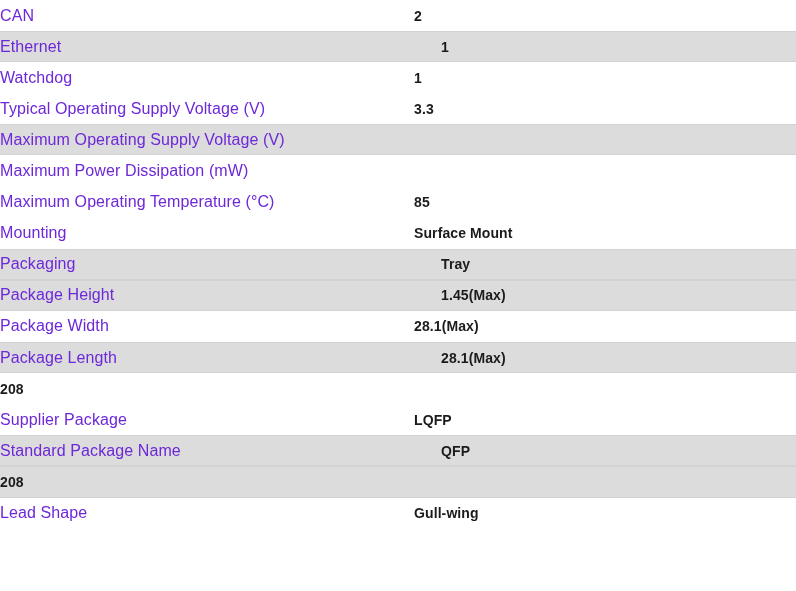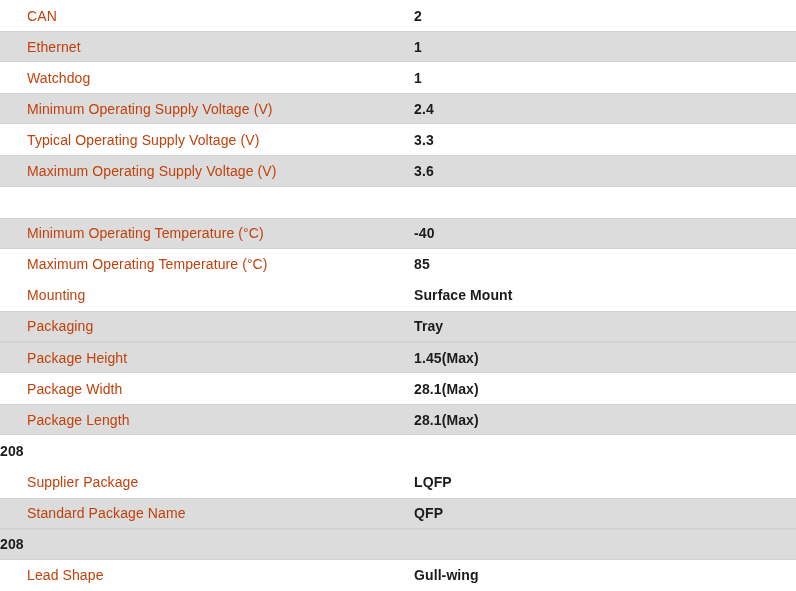--- a/index.html
+++ b/index.html
@@ -17,29 +17,29 @@
   .spec-row {
     display: flex;
     align-items: center;
     height: 31.1px;
     box-sizing: border-box;
     background: #ffffff;
   }
   .spec-row.striped {
     background: #dcdcdc;
     box-shadow: inset 0 1px 0 #d2d2d2, inset 0 -1px 0 #d2d2d2;
+    gap: 27px;
   }
   .spec-label {
     box-sizing: border-box;
-    padding-left: 27px;
     width: 414px;
     flex: 0 0 414px;
-    font-size: 14px;
+    font-size: 16px;
     font-weight: 400;
-    color: #c2410c;
+    color: #6d28d9;
     letter-spacing: 0.1px;
     white-space: nowrap;
     overflow: hidden;
   }
   .spec-value {
     flex: 1 1 auto;
     font-size: 14px;
     font-weight: 700;
     color: #1b1b1b;
     letter-spacing: 0.1px;
@@ -60,42 +60,34 @@
     <div class="spec-row striped">
       <div class="spec-label">Ethernet</div>
       <div class="spec-value">1</div>
     </div>
 
     <div class="spec-row">
       <div class="spec-label">Watchdog</div>
       <div class="spec-value">1</div>
     </div>
 
-    <div class="spec-row striped">
-      <div class="spec-label">Minimum Operating Supply Voltage (V)</div>
-      <div class="spec-value">2.4</div>
-    </div>
 
     <div class="spec-row">
       <div class="spec-label">Typical Operating Supply Voltage (V)</div>
       <div class="spec-value">3.3</div>
     </div>
 
     <div class="spec-row striped">
       <div class="spec-label">Maximum Operating Supply Voltage (V)</div>
-      <div class="spec-value">3.6</div>
     </div>
 
     <div class="spec-row">
+      <div class="spec-label">Maximum Power Dissipation (mW)</div>
     </div>
 
-    <div class="spec-row striped">
-      <div class="spec-label">Minimum Operating Temperature (°C)</div>
-      <div class="spec-value">-40</div>
-    </div>
 
     <div class="spec-row">
       <div class="spec-label">Maximum Operating Temperature (°C)</div>
       <div class="spec-value">85</div>
     </div>
 
     <div class="spec-row">
       <div class="spec-label">Mounting</div>
       <div class="spec-value">Surface Mount</div>
     </div>

